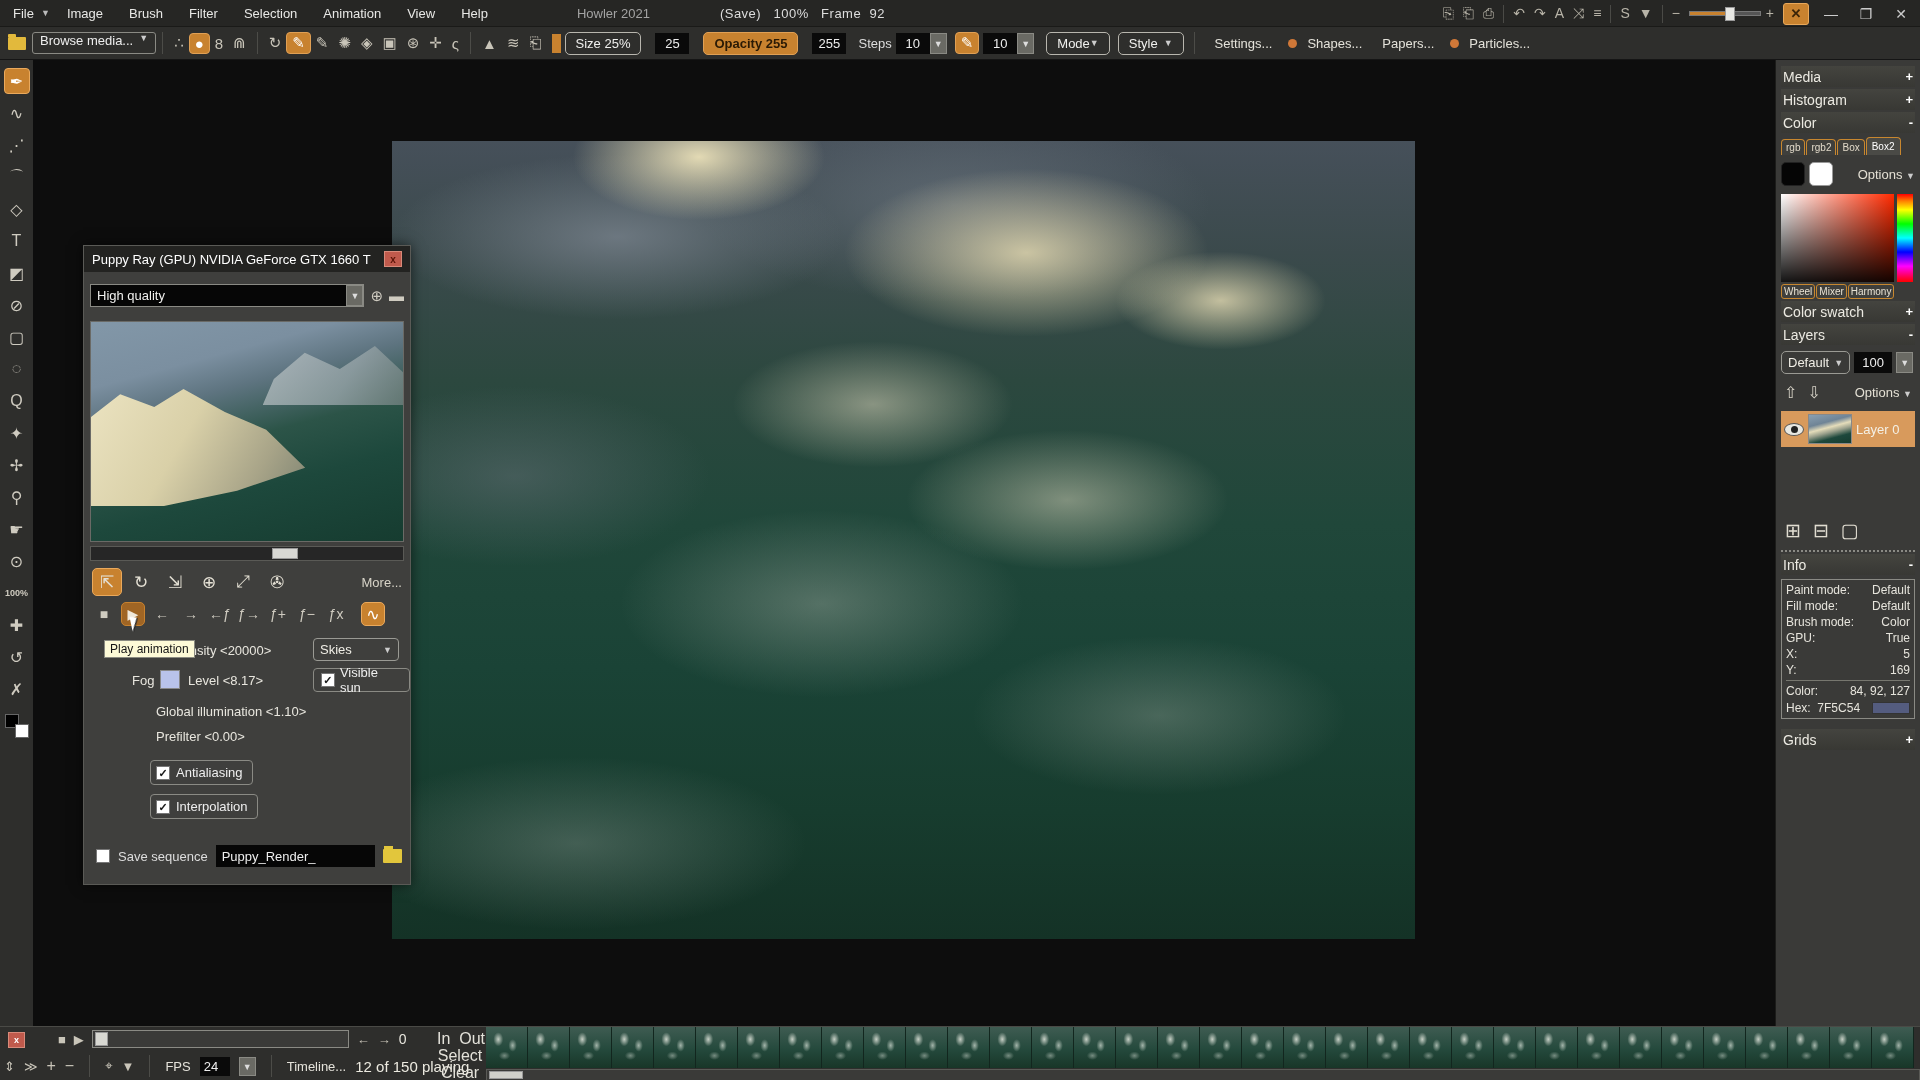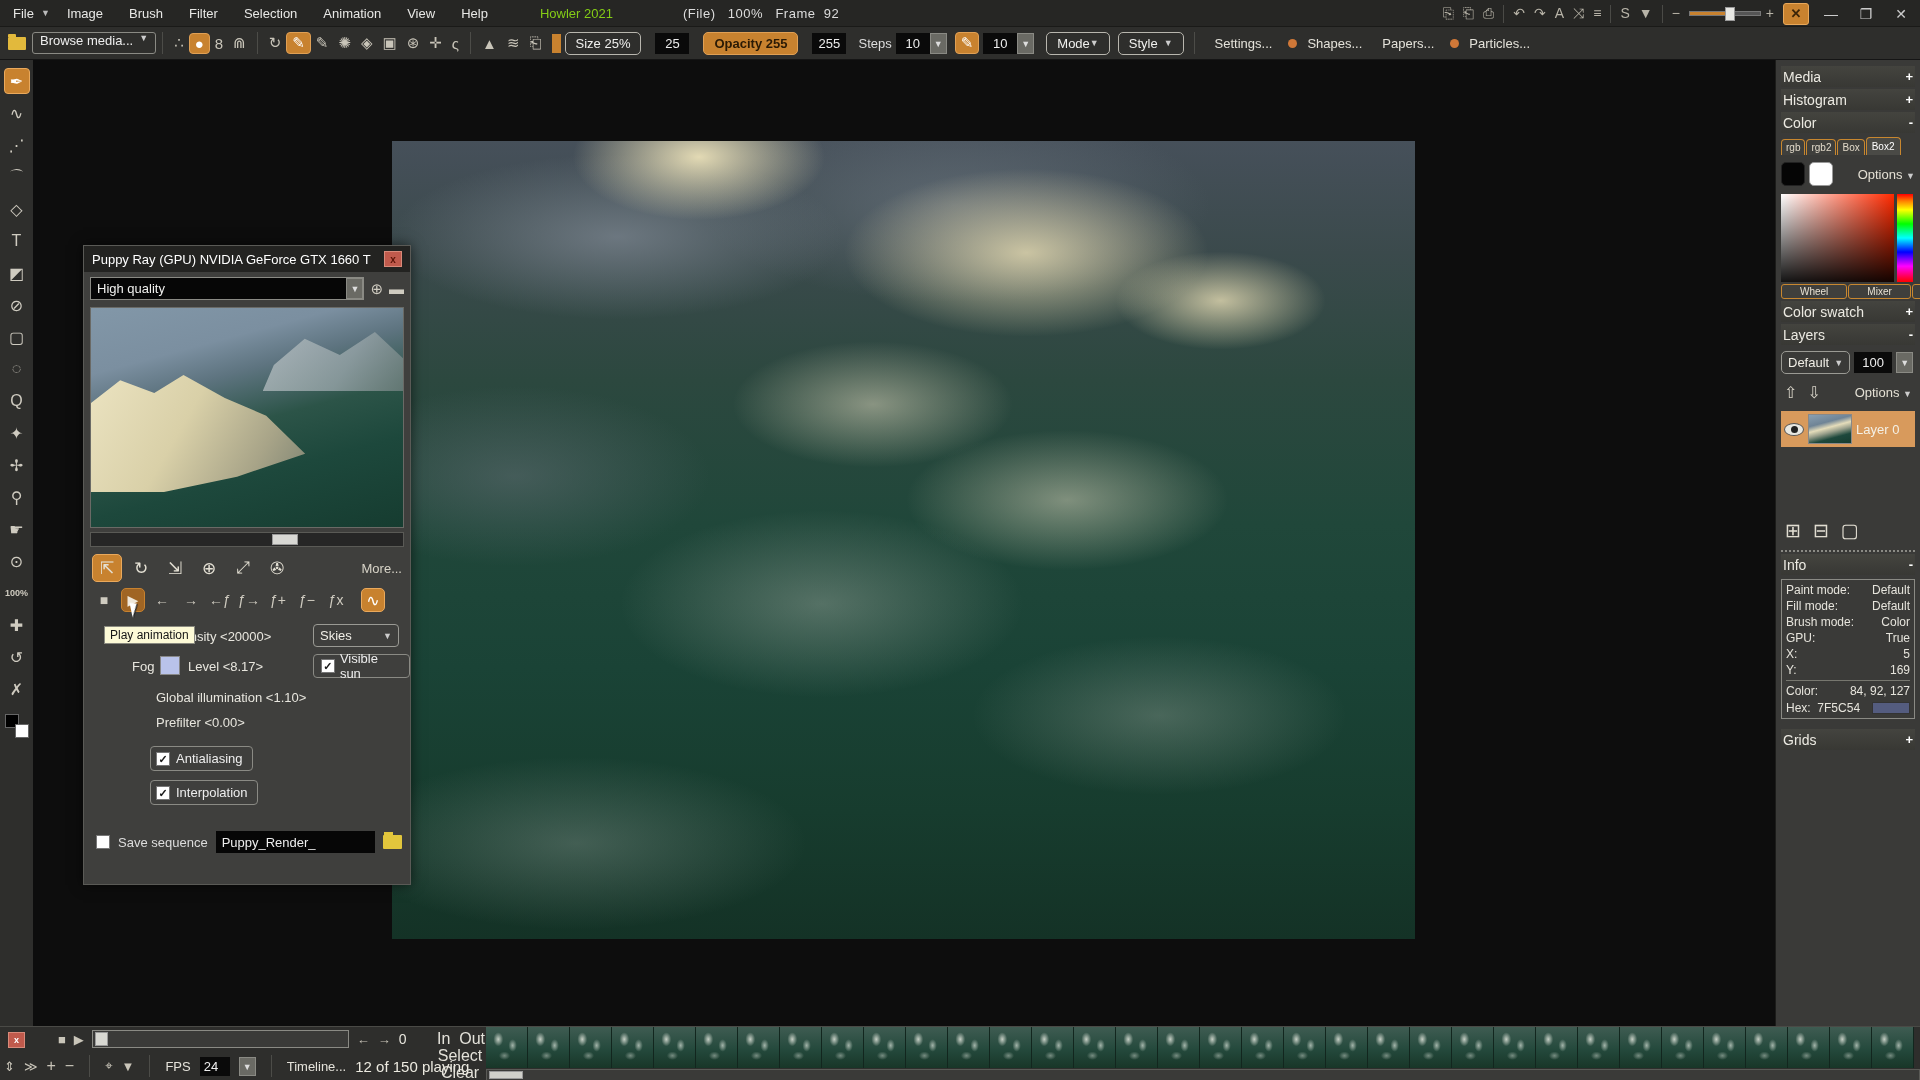--- a/index.html
+++ b/index.html
@@ -3,21 +3,21 @@
 <meta charset="utf-8">
 <style>
   * { margin:0; padding:0; box-sizing:border-box; font-family:"Liberation Sans", sans-serif; }
   html,body { width:1920px; height:1080px; overflow:hidden; background:#0d0d0d; }
   .app { position:relative; width:1920px; height:1080px; background:#0d0d0d; color:#ddd; font-size:13px; }
 
   
   .menubar { position:absolute; left:0; top:0; width:1920px; height:27px; background:#262624; display:flex; align-items:center; border-bottom:1px solid #1a1a18; }
   .menubar .menu-item { padding:0 13px; color:#e8e8e6; font-size:13px; cursor:default; }
   .menu-caret { color:#bbb; font-size:9px; margin-left:-6px; margin-right:4px; }
-  .app-title { margin-left:39px; color:#84cc16; }
+  .app-title { margin-left:76px; color:#a3a3a3; }
   .view-status { margin-left:70px; color:#ddd; letter-spacing:.5px; }
   .mb-right { position:absolute; right:6px; top:0; height:27px; display:flex; align-items:center; gap:9px; }
   .mb-ico { color:#b8b4a8; font-size:14px; line-height:27px; }
   .mb-sep { width:1px; height:18px; background:#4a4a46; }
   .zoom-slider { display:flex; align-items:center; gap:5px; }
   .zs-track { position:relative; width:72px; height:5px; background:#555; border:1px solid #777; }
   .zs-fill { position:absolute; left:0; top:0; height:100%; width:55%; background:#c8822f; }
   .zs-handle { position:absolute; left:50%; top:-5px; width:10px; height:14px; background:#e8e8e4; border:1px solid #999; }
   .app-btn { width:26px; height:22px; background:#c8822f; border:1px solid #e8a85a; border-radius:3px; color:#3a2408; font-weight:bold; text-align:center; line-height:20px; }
   .winctl { color:#ccc; font-size:14px; width:26px; text-align:center; }
@@ -61,21 +61,21 @@
       radial-gradient(ellipse 260px 120px at 12% 42%, rgba(100,112,118,.5), rgba(100,112,118,0) 75%),
       radial-gradient(ellipse 280px 130px at 42% 58%, rgba(190,195,185,.35), rgba(190,195,185,0) 72%),
       radial-gradient(ellipse 320px 120px at 18% 88%, rgba(170,180,175,.3), rgba(170,180,175,0) 72%),
       radial-gradient(ellipse 260px 110px at 75% 72%, rgba(185,190,180,.3), rgba(185,190,180,0) 72%),
       linear-gradient(180deg, #46505a 0%, #3b4a4c 14%, #2c483f 30%, #20473a 48%, #1a4336 66%, #173c2e 84%, #143226 100%); }
 
   
   .dialog { position:absolute; left:83px; top:245px; width:328px; height:640px; background:#3f3f3d; border:1px solid #5a5a56; box-shadow:0 0 12px rgba(0,0,0,.6); }
   .dlg-title { height:26px; background:#232321; display:flex; align-items:center; padding:0 8px; color:#fff; font-size:13px; }
   .dlg-close { margin-left:auto; width:18px; height:16px; background:#c05a4c; border:1px solid #d88a7a; color:#5a1408; font-size:10px; font-weight:bold; text-align:center; line-height:15px; }
-  .dlg-qrow { display:flex; align-items:center; gap:6px; padding:5px 6px; }
+  .dlg-qrow { display:flex; align-items:center; gap:6px; padding:12px 6px; }
   .dlg-select { flex:1; background:#060606; border:1px solid #8a8a84; height:23px; color:#f0f0ee; display:flex; align-items:center; padding:0 6px; }
   .dlg-select .dd-btn { margin-left:auto; margin-right:-6px; }
   .dlg-plus, .dlg-min { color:#cfcbc0; font-size:15px; }
   .preview { margin:2px 6px 0; height:221px; border:1px solid #6a6a66; position:relative; overflow:hidden;
     background: linear-gradient(165deg, #8297a8 0%, #7b8fa0 22%, #5e7480 34%, #2c5448 52%, #1d483c 70%, #163c30 100%); }
   .pv-ridge { position:absolute; left:0; top:26%; width:78%; height:58%;
     background:linear-gradient(120deg, #ece4c2 0%, #d9d0a8 40%, #a8a488 70%, #6a7468 100%);
     clip-path:polygon(0 30%, 12% 12%, 26% 22%, 38% 8%, 55% 26%, 72% 40%, 88% 70%, 60% 88%, 30% 100%, 0 100%); }
   .pv-ridge2 { position:absolute; right:0; top:8%; width:45%; height:30%;
     background:linear-gradient(120deg, #b9c2c4 0%, #97a4a8 60%, #70807e 100%);
@@ -121,21 +121,21 @@
   .ctab.active { padding:3px 5px; color:#fff; background:#4a4a46; }
   .sw-row { display:flex; align-items:center; gap:4px; margin-top:7px; }
   .sw-black { width:24px; height:24px; background:#050505; border:1px solid #222; border-radius:5px; }
   .sw-white { width:24px; height:24px; background:#fff; border:1px solid #999; border-radius:5px; }
   .opts { margin-left:auto; color:#e4e0d4; font-size:13px; }
   .caret { font-size:9px; color:#ccc; }
   .picker { display:flex; gap:3px; margin-top:8px; }
   .sv-box { width:113px; height:88px; background:linear-gradient(180deg, rgba(0,0,0,0) 0%, rgba(0,0,0,.92) 100%), linear-gradient(90deg, #ffffff 0%, #ff2a00 100%); }
   .hue-strip { width:16px; height:88px; background:linear-gradient(180deg,#f00 0%,#ff8000 8%,#ff0 18%,#0f0 34%,#0ff 50%,#00f 66%,#f0f 82%,#ff0040 95%,#f00 100%); }
   .wtabs { display:flex; gap:1px; margin-top:2px; }
-  .wtab { border:1px solid #c8872f; border-radius:3px; color:#e8e2d4; font-size:10px; padding:1px 18px; background:#3f3f3c; }
+  .wtab { border:1px solid #c8872f; border-radius:3px; color:#e8e2d4; font-size:10px; padding:1px 2px; background:#3f3f3c; }
   .layer-ctl { display:flex; align-items:center; gap:4px; margin-top:6px; }
   .default-dd { border:1px solid #9a9a94; border-radius:5px; height:23px; display:flex; align-items:center; gap:5px; padding:0 6px; color:#f0eee6; font-size:13px; }
   .ud-row { display:flex; align-items:center; gap:10px; margin-top:9px; padding:0 3px; color:#d8d4c8; font-size:16px; }
   .layer-row { margin-top:9px; height:36px; background:#d89a5c; display:flex; align-items:center; gap:4px; padding:0 3px; }
   .eye { width:20px; height:13px; background:#e8e8e2; border:1px solid #555; border-radius:50%; position:relative; }
   .eye:before { content:""; position:absolute; left:6px; top:2px; width:7px; height:7px; border-radius:50%; background:#222; }
   .layer-thumb { width:44px; height:30px; border:1px solid #888;
     background:linear-gradient(165deg,#8aa0b2 0%, #6f8496 30%, #e4dcba 45%, #9aa08c 58%, #1d483c 75%, #163c30 100%); }
   .layer-name { color:#f4f0e6; font-size:13px; }
   .layer-acts { display:flex; gap:12px; margin-top:72px; padding-left:4px; color:#e0dcd0; font-size:19px; }
@@ -182,21 +182,21 @@
         <span class="menu-item">Image</span>
         <span class="menu-item">Brush</span>
         <span class="menu-item">Filter</span>
         <span class="menu-item">Selection</span>
         <span class="menu-item">Animation</span>
         <span class="menu-item">View</span>
         <span class="menu-item">Help</span>
       </div>
     <span class="app-title">Howler 2021</span>
     <span class="view-status">
-      <span>(File)</span>&nbsp;&nbsp;
+      <span>(Save)</span>&nbsp;&nbsp;
       <span>100%</span>&nbsp;&nbsp;
       <span>Frame</span>&nbsp;
       <span>92</span>
     </span>
     <div class="mb-right">
       <span id="mb-icons" style="display:flex;align-items:center;gap:9px;">
           <span class="mb-ico">⎘</span>
           <span class="mb-ico">⎗</span>
           <span class="mb-ico">⎙</span>
           <span class="mb-sep"></span>

